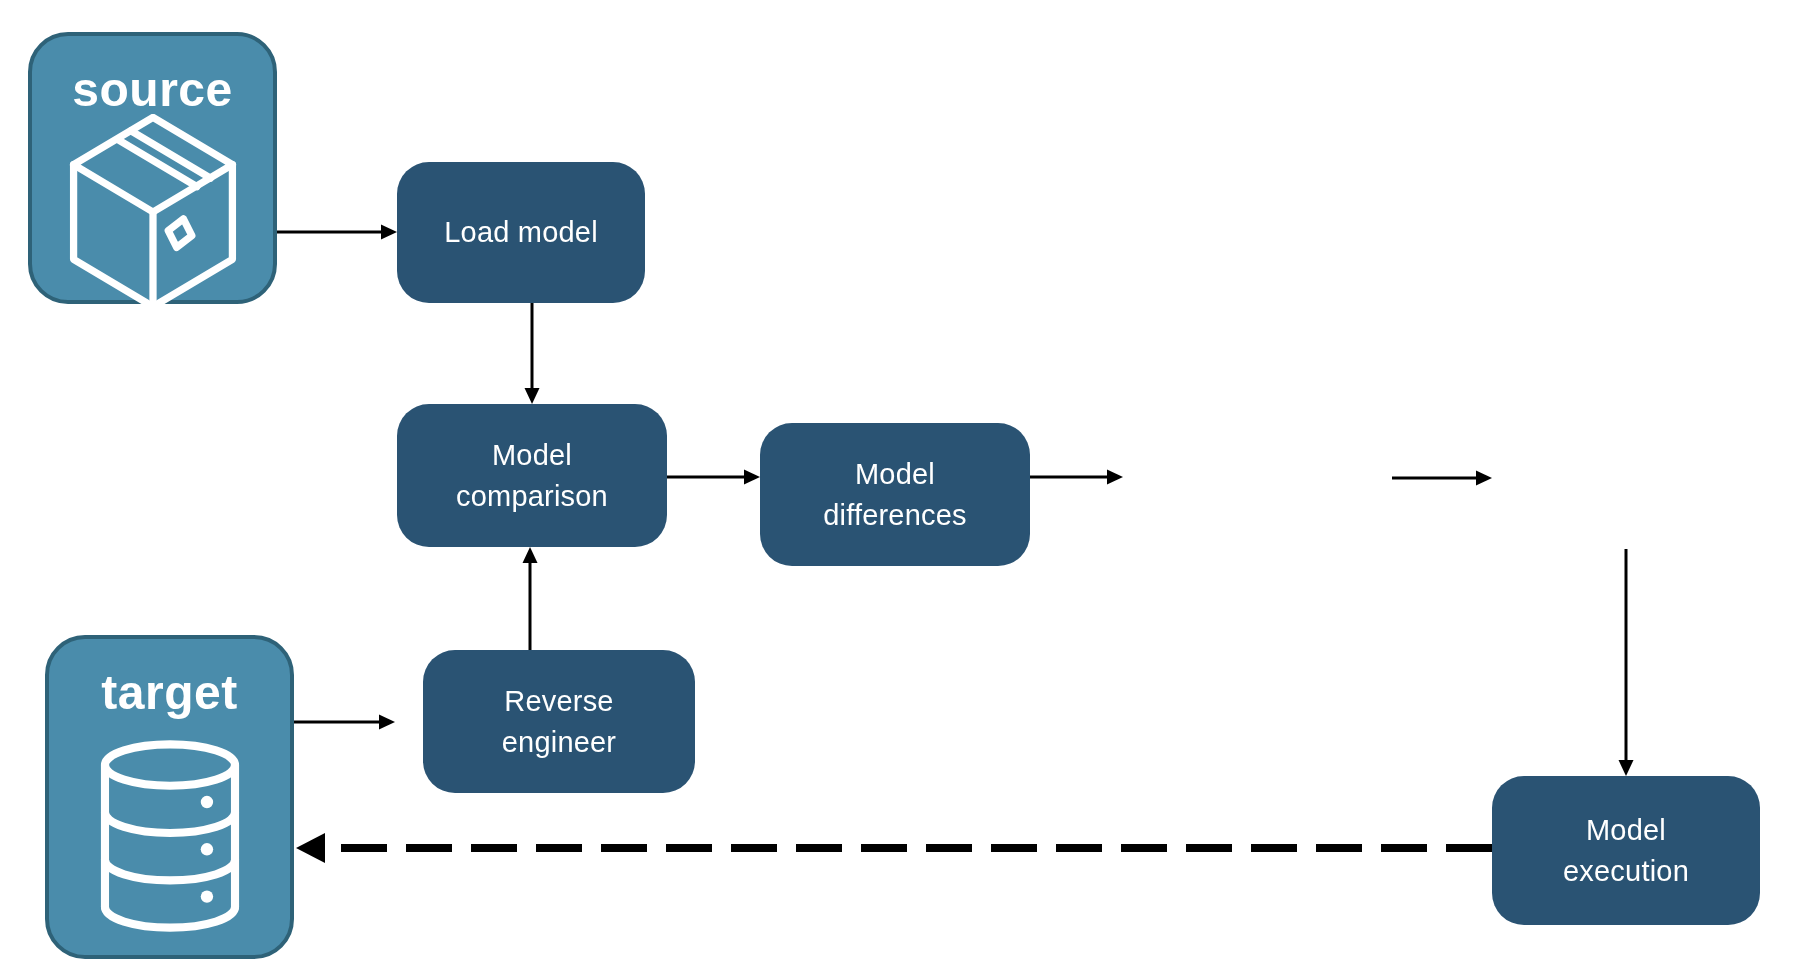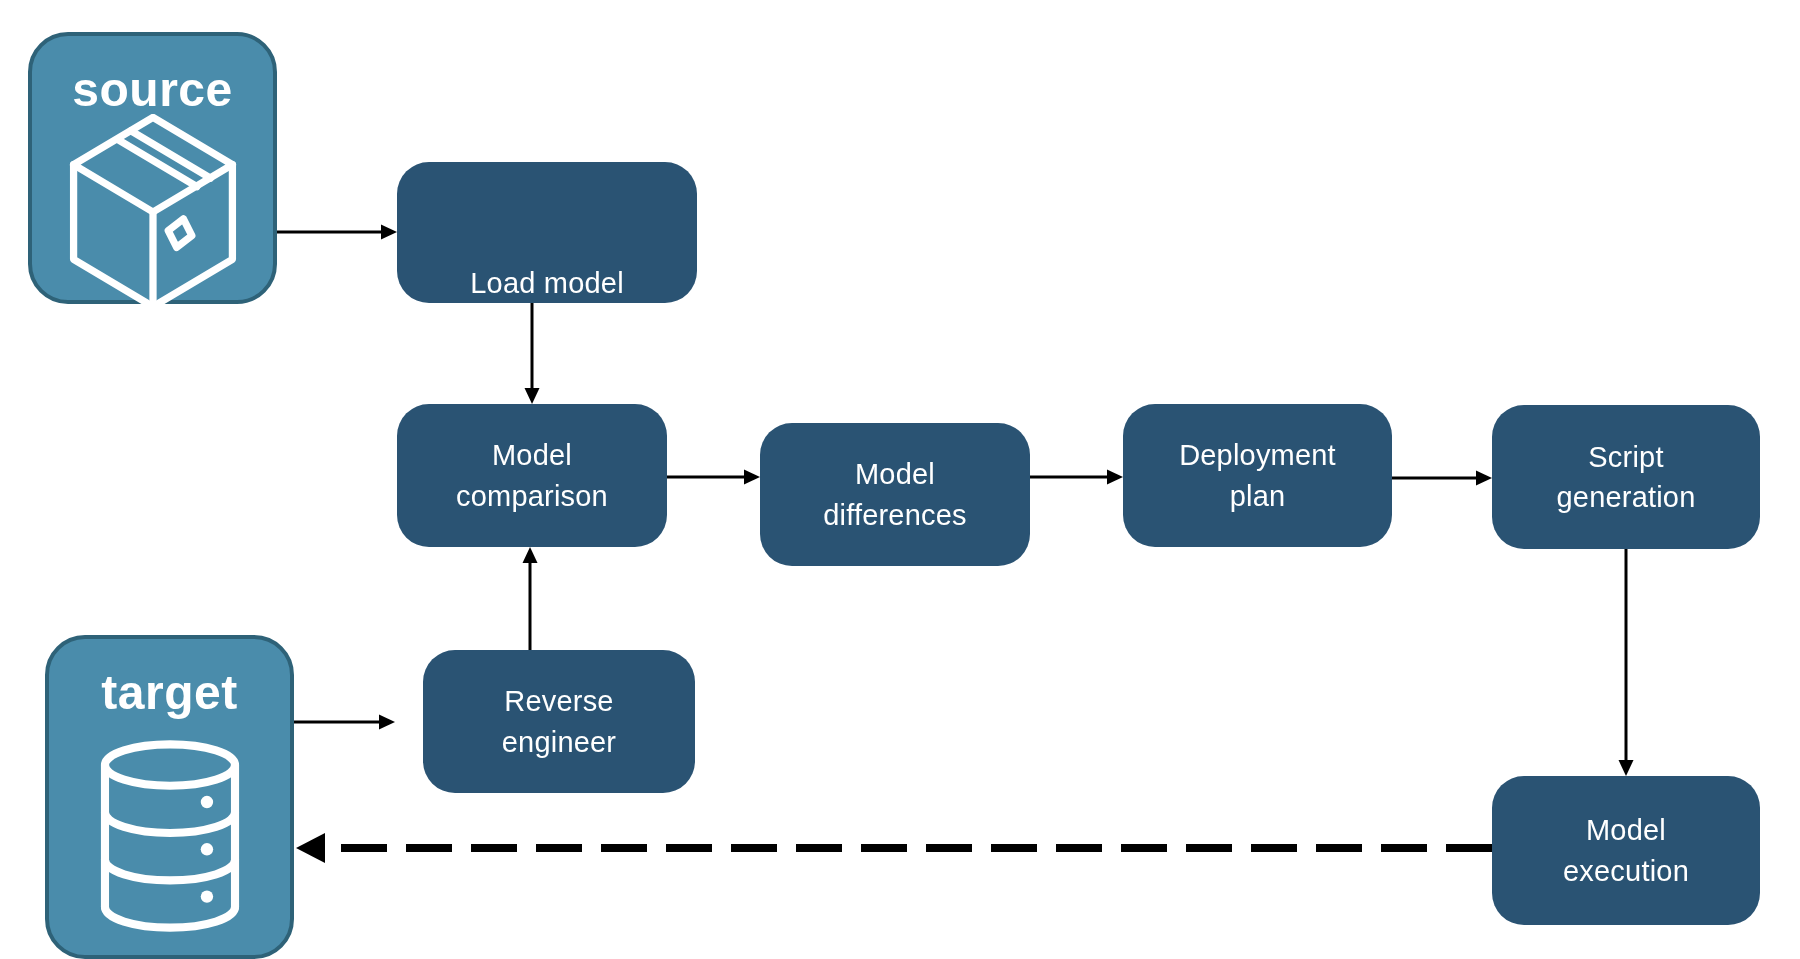--- a/index.html
+++ b/index.html
@@ -46,21 +46,21 @@
     align-items: center;
     justify-content: center;
     text-align: center;
     color: #ffffff;
     font-size: 29px;
     font-weight: 400;
     line-height: 1.38;
     letter-spacing: 0.2px;
   }
   .node > span { display: inline-block; max-width: 175px; }
-  .n-load       { left: 397px;  top: 162px; width: 300px; height: 141px; align-items: flex-end; }
+  .n-load       { left: 397px;  top: 162px; width: 248px; height: 141px; }
   .n-compare    { left: 397px;  top: 404px; width: 270px; height: 143px; }
   .n-diff       { left: 760px;  top: 423px; width: 270px; height: 143px; }
   .n-deploy     { left: 1123px; top: 404px; width: 269px; height: 143px; }
   .n-gen        { left: 1492px; top: 405px; width: 268px; height: 144px; }
   .n-reverse    { left: 395px;  top: 650px; width: 272px; height: 143px; margin-left: 28px; }
   .n-exec       { left: 1492px; top: 776px; width: 268px; height: 149px; }
 </style>
 </head>
 <body>
 
@@ -142,26 +142,20 @@
 
   <div class="node n-load">
     <span>Load model</span>
   </div>
   <div class="node n-compare">
     <span>Model comparison</span>
   </div>
   <div class="node n-diff">
     <span>Model differences</span>
   </div>
-  <div class="node n-deploy">
-    <span>Deployment plan</span>
-  </div>
-  <div class="node n-gen">
-    <span>Script generation</span>
-  </div>
   <div class="node n-reverse">
     <span>Reverse engineer</span>
   </div>
   <div class="node n-exec">
     <span>Model execution</span>
   </div>
 
 </div>
 
 </body></html>

